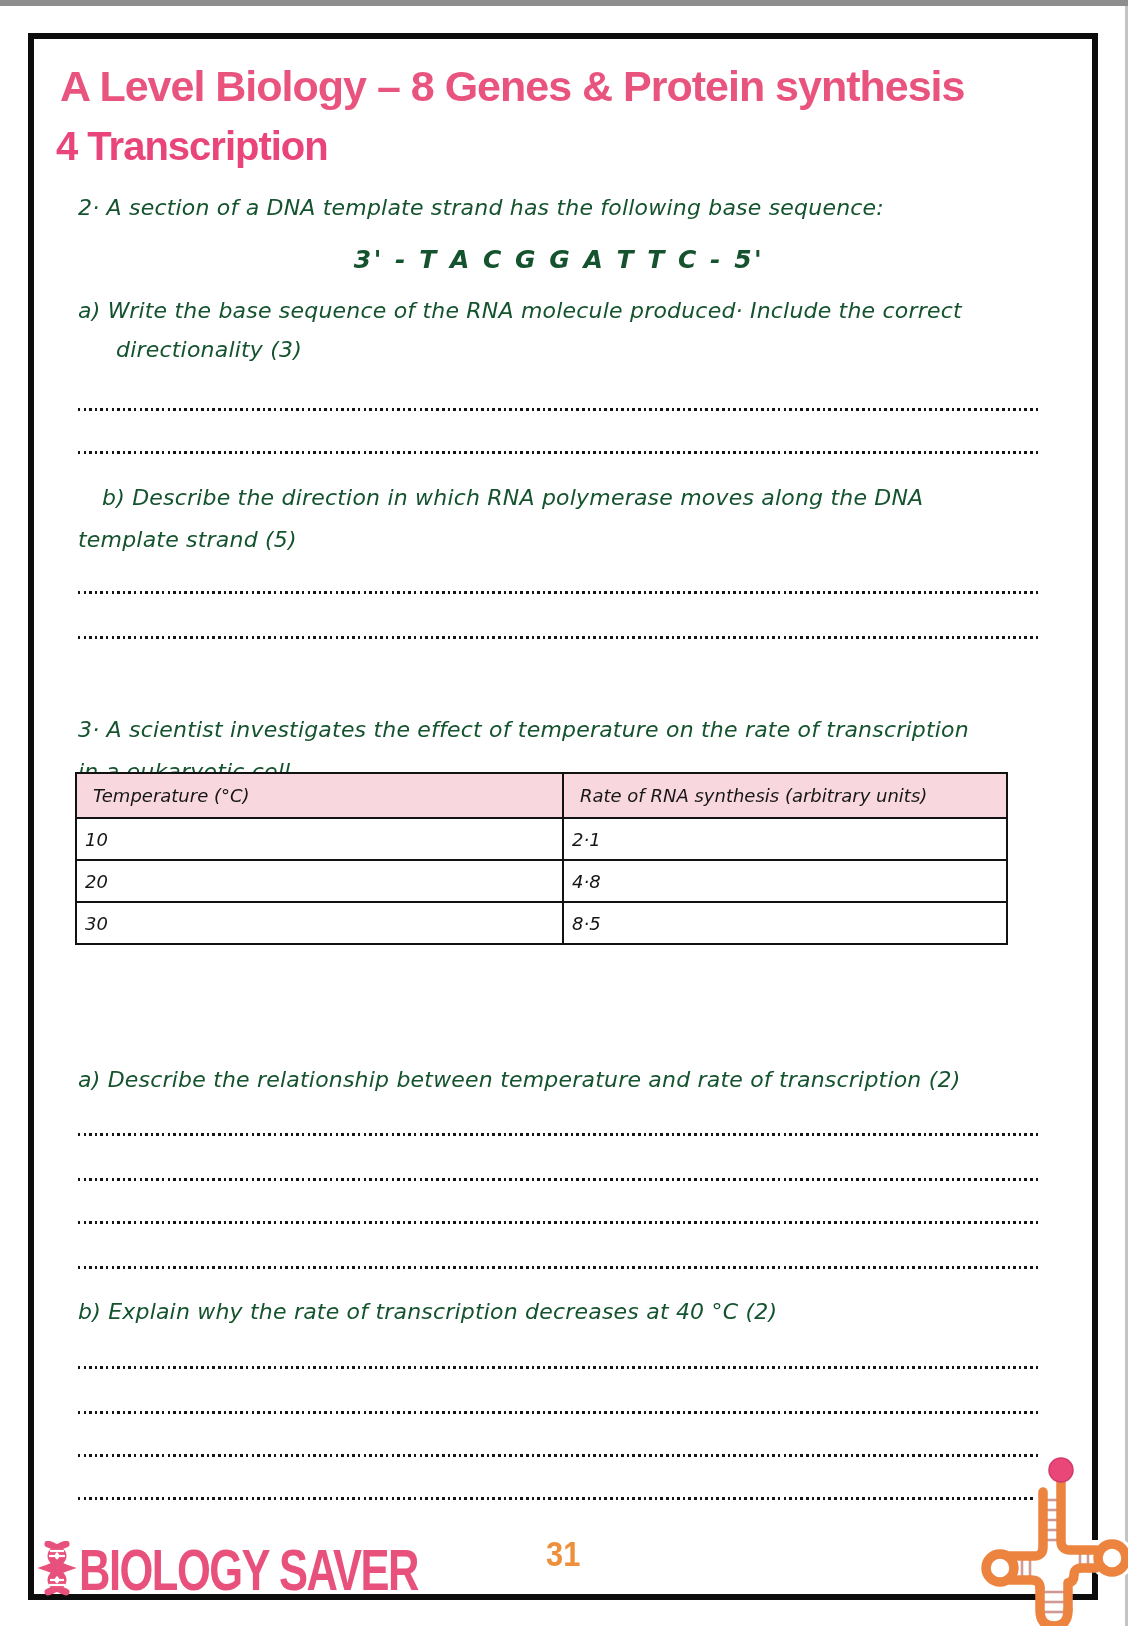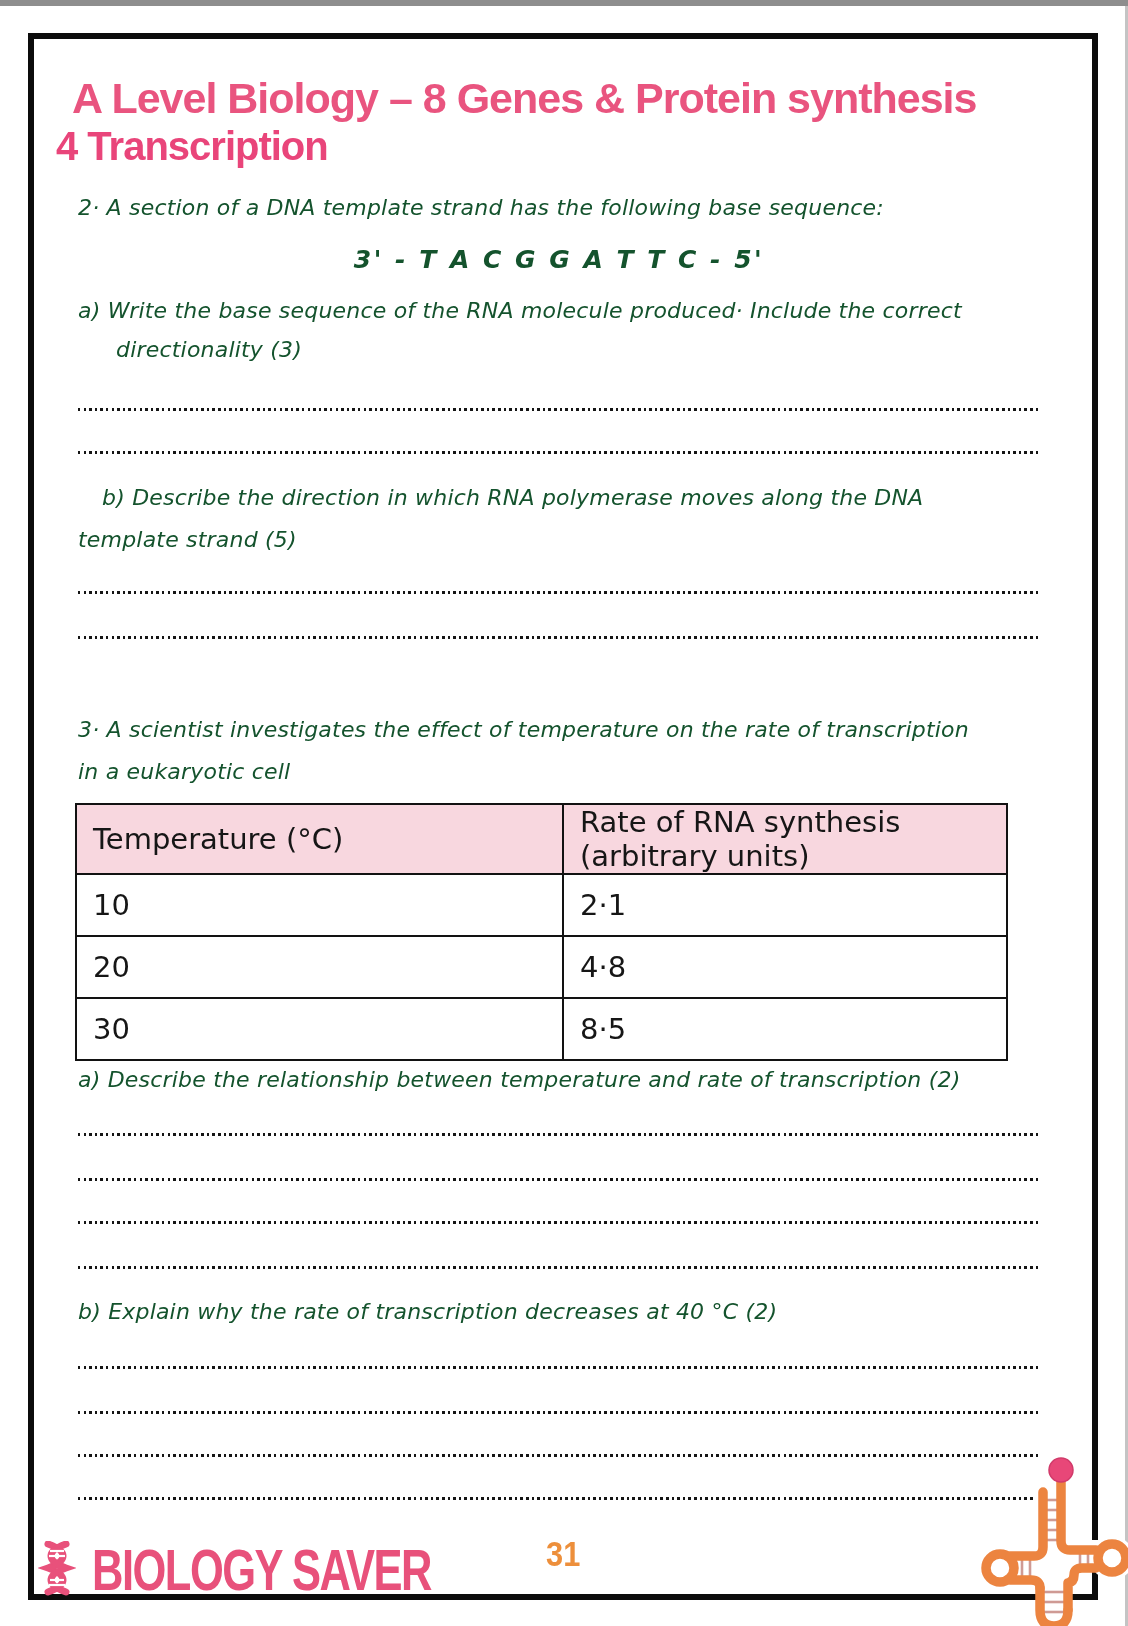--- a/index.html
+++ b/index.html
@@ -18,21 +18,21 @@
   }
   .right-edge {
     position:absolute; right:0; top:0; width:3px; height:1626px;
     background:#c4c4c4; z-index:1;
   }
   .frame {
     position:absolute; left:28px; top:33px; width:1070px; height:1567px;
     border:6px solid #0c0c0c; z-index:2; background:transparent;
   }
   .title {
-    position:absolute; left:56px; top:58px; margin:16px;
+    position:absolute; left:56px; top:58px; margin:4px;
     font-family:"Liberation Sans", sans-serif;
     font-weight:700; font-size:43px; letter-spacing:-1px;
     color:#e9547f; white-space:nowrap; z-index:3;
   }
   .subtitle {
     position:absolute; left:56px; top:124px; margin:0;
     font-family:"Liberation Sans", sans-serif;
     font-weight:700; font-size:40px; letter-spacing:-1px;
     color:#e9457a; white-space:nowrap; z-index:3;
   }
@@ -54,34 +54,34 @@
   .q2b2     { left:78px;  top:525px; }
   .q3i1     { left:78px;  top:715px; }
   .q3i2     { left:78px;  top:757px; }
   .q3a      { left:78px;  top:1065px; }
   .q3b      { left:78px;  top:1297px;text-align:center; }
   .dotline {
     position:absolute; left:78px; width:962px; height:3px; z-index:3;
     background:repeating-linear-gradient(90deg, #151515 0 2.5px, transparent 2.5px 5.6px);
   }
   .data-table {
-    position:absolute; left:75px; top:803px; width:933px;
+    position:absolute; left:75px; top:772px; width:933px;
     border-collapse:collapse; z-index:3;
-    font-family:"DejaVu Sans", sans-serif; 
-    font-size:29px; color:#161616;
+    font-family:"DejaVu Sans", sans-serif; font-style:italic;
+    font-size:18px; color:#161616;
   }
   .data-table th, .data-table td {
     border:2.5px solid #121212; text-align:left;
     padding:0 0 0 16px; font-weight:normal;
   }
   .data-table th { background:#f8d7df; height:45px; }
-  .data-table td { height:62px; background:#ffffff; }
+  .data-table td { height:42px; background:#ffffff;padding-left:8px; }
   .logo {
     position:absolute; left:38px; top:1541px; height:58px;
-    display:flex; align-items:center; gap:16px; z-index:6;
+    display:flex; align-items:center; gap:3px; z-index:6;
   }
   .logo-text {
     font-family:"Liberation Sans", sans-serif; font-weight:800;
     font-size:58px; letter-spacing:-2px; color:#e8517b;
     transform:scaleX(0.75); transform-origin:left center;
     white-space:nowrap; line-height:58px;
   }
   .page-num {
     position:absolute; left:546px; top:1534px; z-index:6;
     font-family:"Liberation Sans", sans-serif; font-weight:800;

